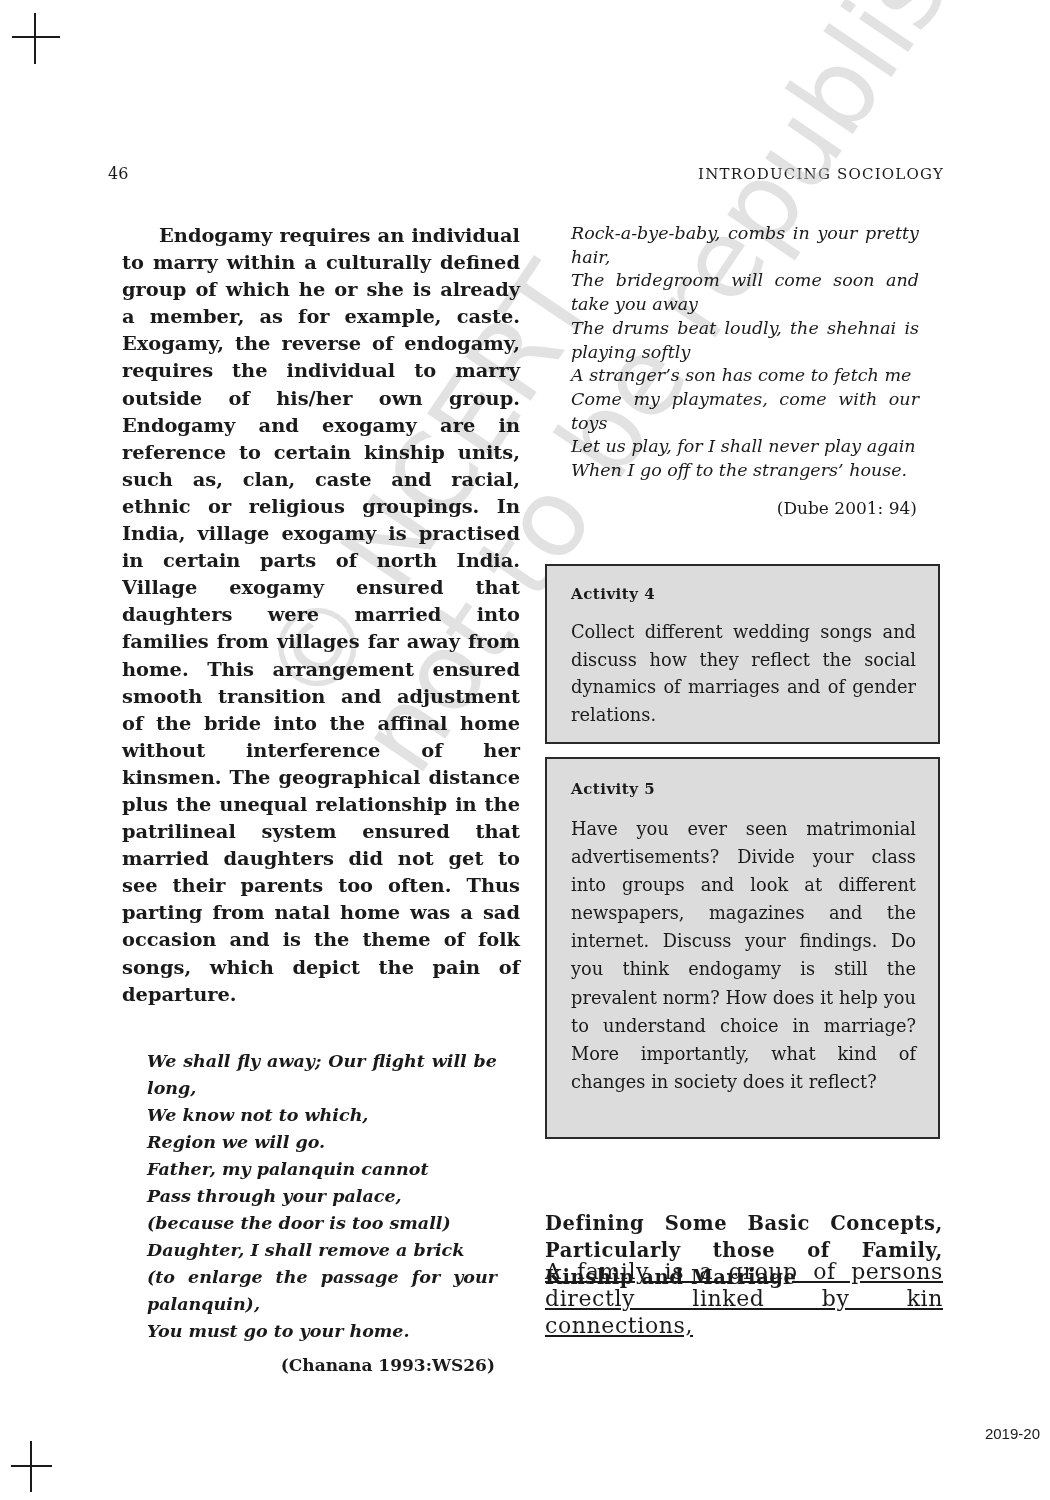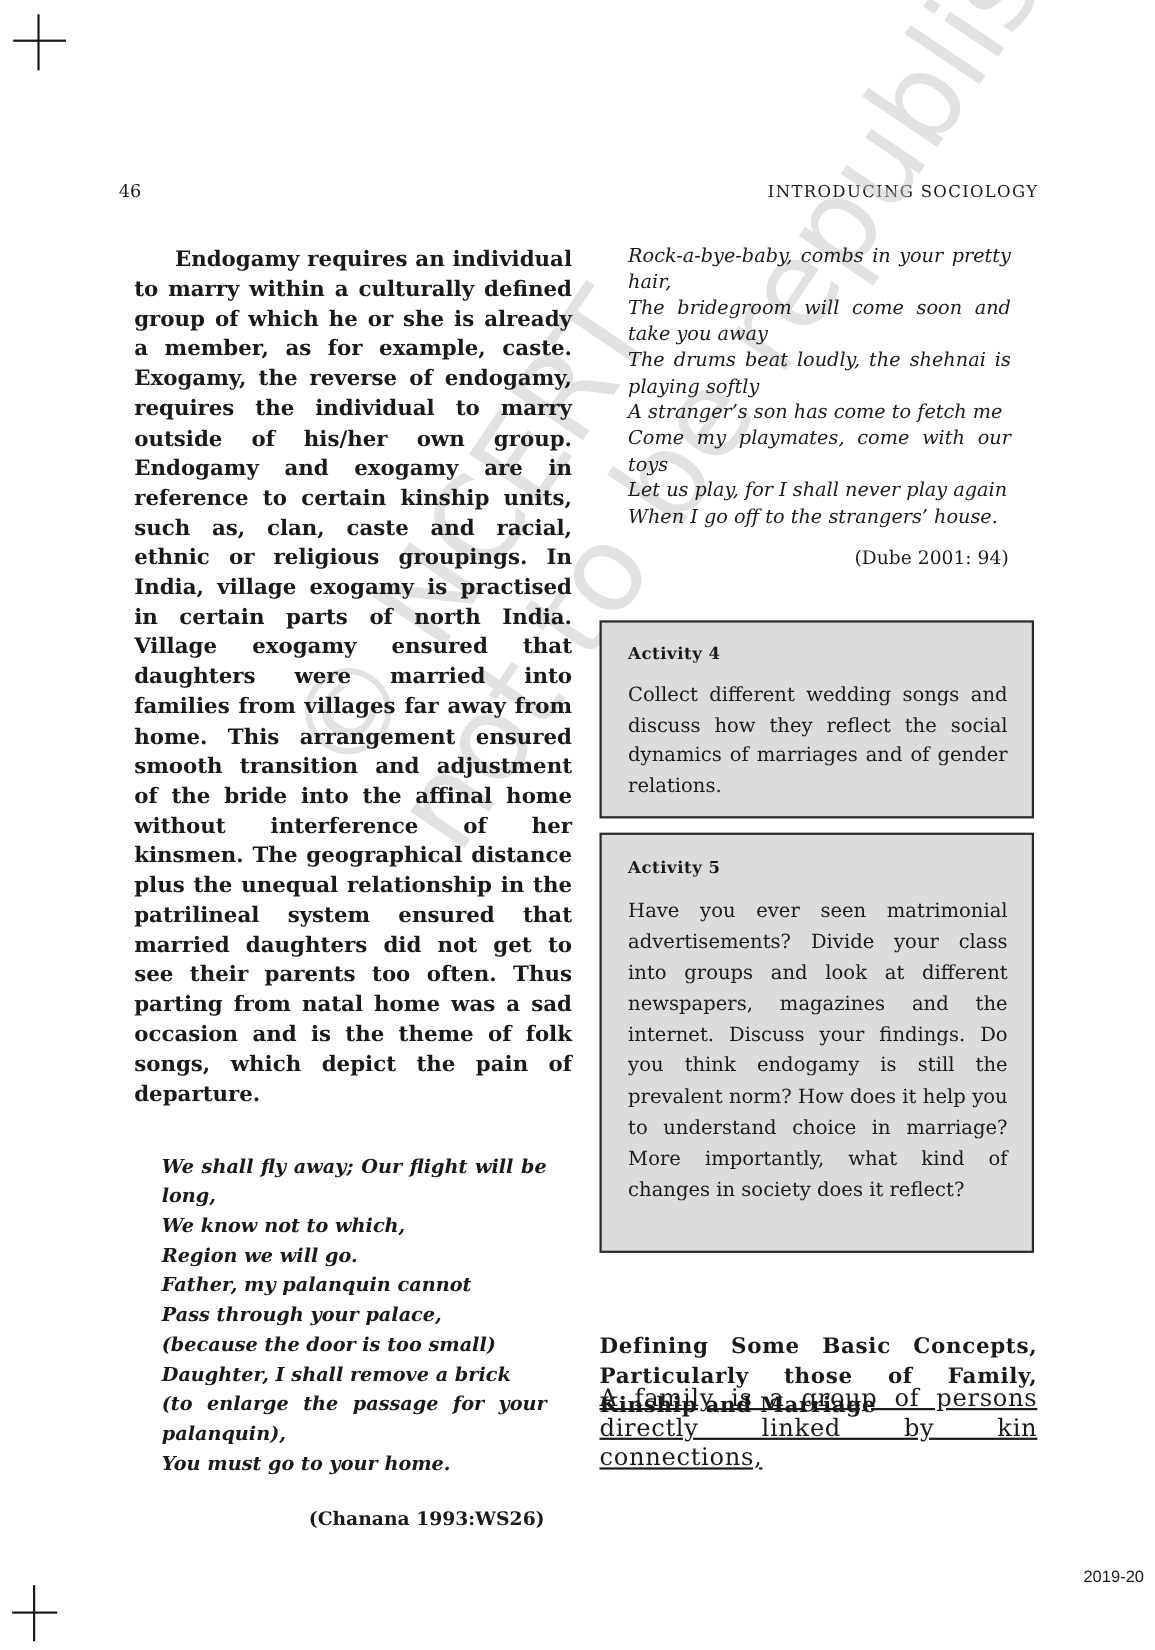--- a/index.html
+++ b/index.html
@@ -14,21 +14,21 @@
   .footer-year { position: absolute; left: 0; width: 1040px; top: 1425px; text-align: right;
     font-family: "Liberation Sans", sans-serif; font-size: 15px; }
 
   .col-left { position: absolute; left: 122px; top: 222px; width: 398px; font-weight: bold; }
   .col-right { position: absolute; left: 545px; top: 222px; width: 398px; }
 
   .body-para { margin: 0; font-size: 19.4px; line-height: 27.1px; text-align: justify; text-indent: 37px; }
   .poem { margin: 40px 0 0 25px; width: 350px; font-style: italic; font-size: 17.5px; line-height: 27px; }
   .poem-line { display: block; text-align: justify; }
   .cite { text-align: right; font-size: 17px; line-height: 24px; }
-  .cite-left { margin-top: 24px; width: 373px; }
+  .cite-left { margin-top: 8px; width: 373px; }
 
   .poem-right { margin: 0 0 0 26px; width: 348px; font-style: italic; font-size: 17.5px; line-height: 23.7px; }
   .cite-right { margin-top: 13px; width: 372px; }
 
   .activity-box {
     position: absolute; left: 0; width: 395px;
     background: #dcdcdc; border: 2px solid #2a2a2a; box-sizing: border-box;
     padding: 0 22px 0 24px;
   }
   .activity-title { font-weight: bold; text-align: left; font-size: 15px; letter-spacing: 0.5px; }

